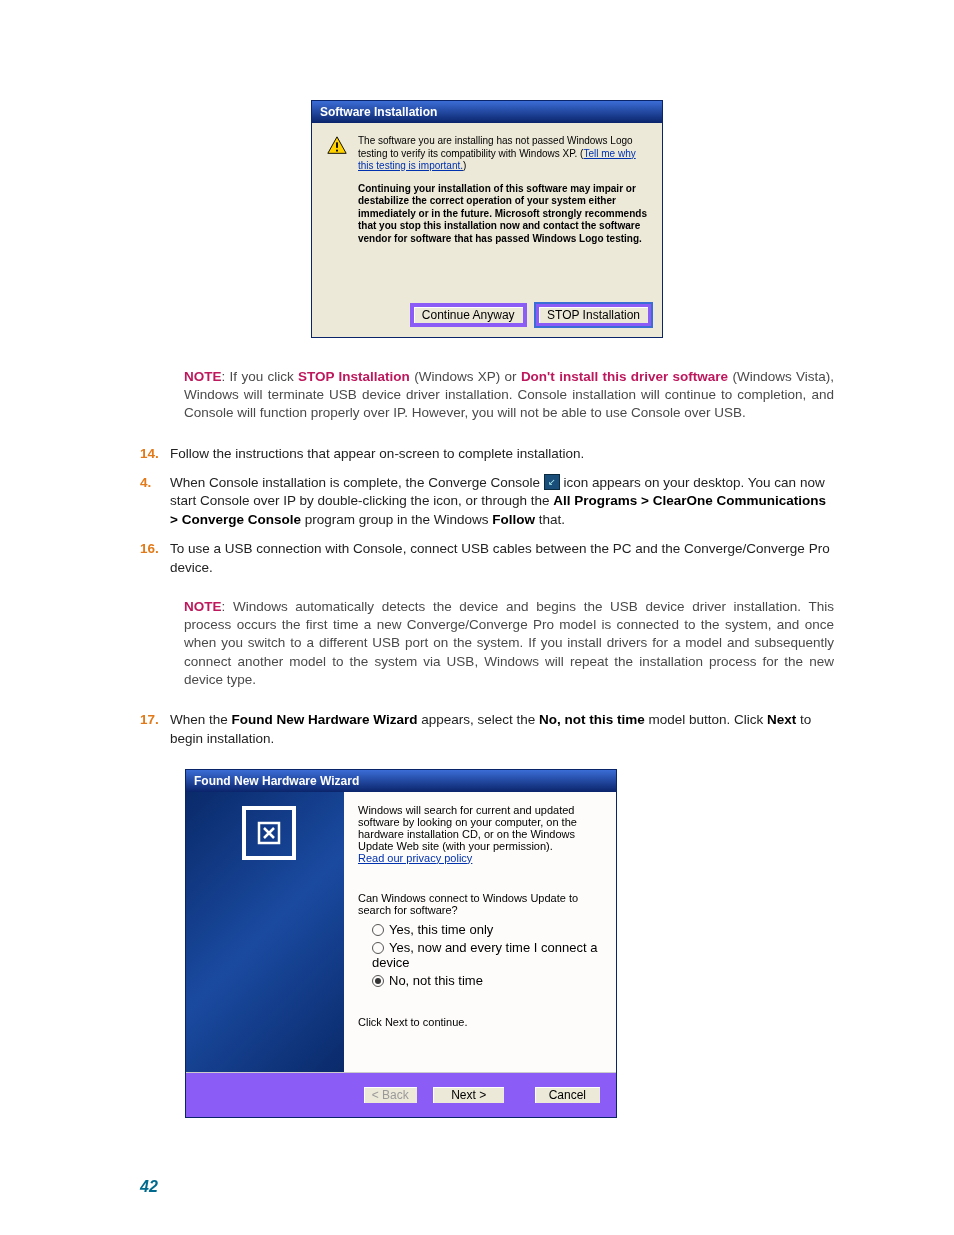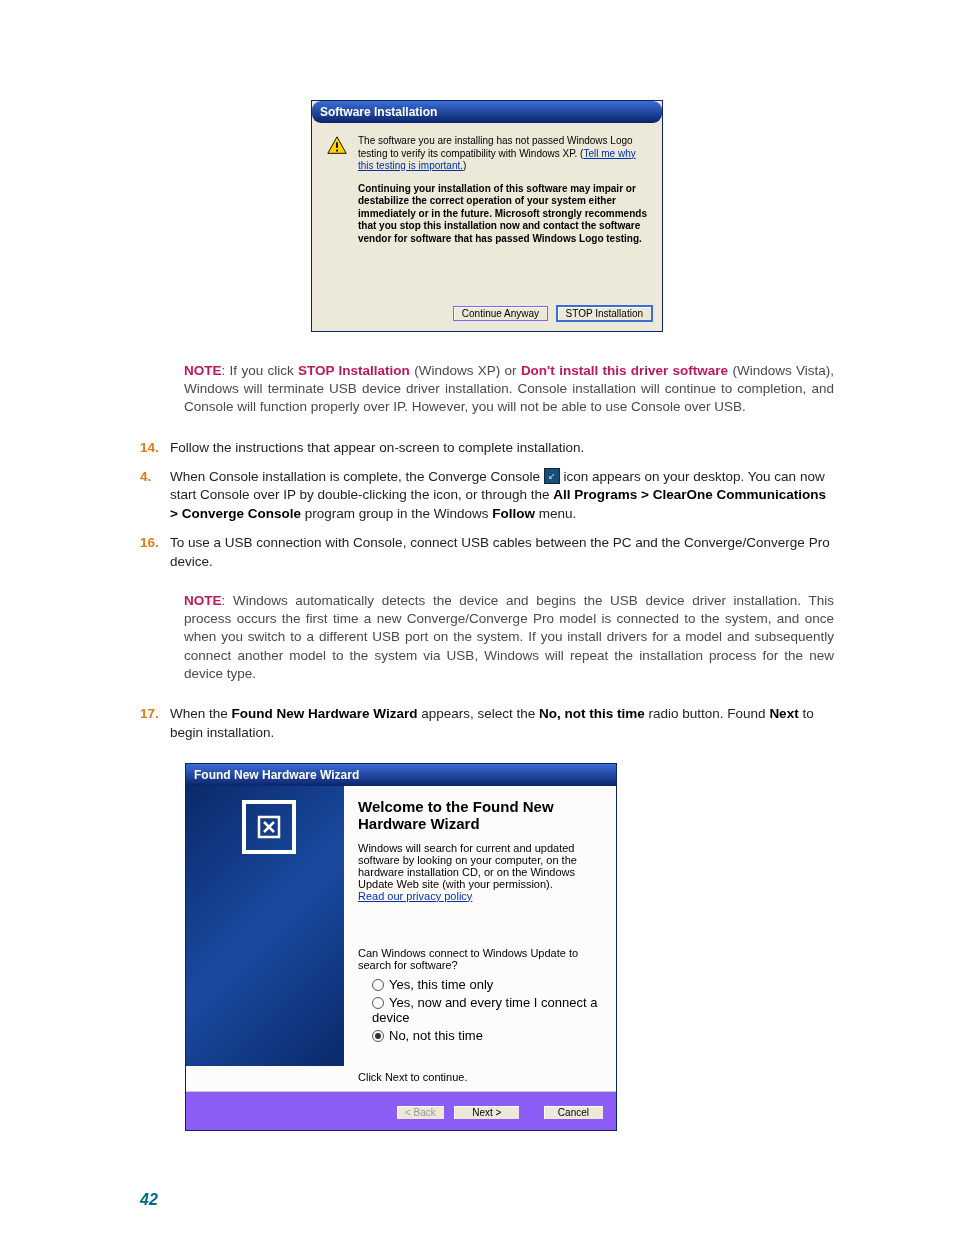--- a/index.html
+++ b/index.html
@@ -17,44 +17,43 @@
     margin: 0 auto 30px auto;
     border: 1px solid #0a246a;
     background: #ece9d8;
   }
   .dialog1 .titlebar {
     background: linear-gradient(#3b6dd6, #0a246a);
     color: #fff;
     font-size: 12px;
     font-weight: bold;
     padding: 4px 8px;
-    border-radius: 9px;
   }
   .dialog1 .body {
     padding: 12px 12px 8px 14px;
     display: flex;
     font-size: 10px;
     color: #000;
   }
   .warn-icon {
     width: 22px; height: 18px; position: relative; margin-right: 10px; flex: 0 0 auto;
   }
   .warn-icon svg { width: 22px; height: 22px; }
   .dialog1 .msg { flex: 1; line-height: 1.25; }
   .dialog1 .msg a { color: #0031af; text-decoration: underline; }
   .dialog1 .msg .bold { font-weight: bold; margin-top: 10px; display: block; }
   .dialog1 .btnrow {
     text-align: right;
     padding: 50px 10px 10px 10px;
   }
   .winbtn {
     display: inline-block;
-    font-size: 10px;
+    font-size: 12px;
     background: #ece9d8;
-    border: 1px solid #8b5cf6;
+    border: 4px solid #8b5cf6;
     padding: 1px 8px;
     margin-left: 4px;
     box-shadow: 1px 1px 0 #fff inset;
   }
   .winbtn.focus { outline: 2px solid #3b6dd6; outline-offset: -1px; }
   .winbtn.disabled { color: #999; }
 
   .accent { color: #e27a19; }
   .accent-bold { color: #be185d; font-weight: bold; }
   .body-text { color: #4a4a4a; font-size: 13.5px; line-height: 1.35; }
@@ -154,55 +153,54 @@
     <span class="note-label accent-bold">NOTE</span><span>: If you click </span><span class="accent-bold">STOP Installation</span><span> (Windows XP) or </span><span class="accent-bold">Don't install this driver software</span><span> (Windows Vista), Windows will terminate USB device driver installation. Console installation will continue to completion, and Console will function properly over IP. However, you will not be able to use Console over USB.</span>
   </div>
 
   <ol class="steps">
     <li>
       <span class="num">14.</span>
       <span>Follow the instructions that appear on-screen to complete installation.</span>
     </li>
     <li>
       <span class="num">4.</span>
-      <span>When Console installation is complete, the Converge Console </span><span class="inline-icon"></span><span> icon appears on your desktop. You can now start Console over IP by double-clicking the icon, or through the </span><b>All Programs &gt; ClearOne Communications &gt; Converge Console</b><span> program group in the Windows </span><b>Follow</b><span> menu.</span>
+      <span>When Console installation is complete, the Converge Console </span><span class="inline-icon"></span><span> icon appears on your desktop. You can now start Console over IP by double-clicking the icon, or through the </span><b>All Programs &gt; ClearOne Communications &gt; Converge Console</b><span> program group in the Windows </span><b>Follow</b><span> that.</span>
     </li>
     <li>
       <span class="num">16.</span>
       <span>To use a USB connection with Console, connect USB cables between the PC and the Converge/Converge Pro device.</span>
     </li>
   </ol>
 
   <div class="note-block body-text accent" style="text-align:justify;">
     <span class="note-label accent-bold">NOTE</span><span>: Windows automatically detects the device and begins the USB device driver installation. This process occurs the first time a new Converge/Converge Pro model is connected to the system, and once when you switch to a different USB port on the system. If you install drivers for a model and subsequently connect another model to the system via USB, Windows will repeat the installation process for the new device type.</span>
   </div>
 
   <ol class="steps">
     <li>
       <span class="num">17.</span>
-      <span>When the </span><b>Found New Hardware Wizard</b><span> appears, select the </span><b>No, not this time</b><span> radio button. Found </span><b>Next</b><span> to begin installation.</span>
+      <span>When the </span><b>Found New Hardware Wizard</b><span> appears, select the </span><b>No, not this time</b><span> model button. Click </span><b>Next</b><span> to begin installation.</span>
     </li>
   </ol>
 
   <div class="dialog2">
     <div class="titlebar">Found New Hardware Wizard</div>
     <div class="main">
       <div class="sidebar">
         <div class="chip">
           <svg viewBox="0 0 24 24">
               <rect x="4" y="4" width="16" height="16" fill="none" stroke="#fff" stroke-width="2"></rect>
               <path d="M8 8 L16 16 M16 8 L8 16" stroke="#fff" stroke-width="2"></path>
             </svg>
         </div>
       </div>
       <div class="content">
-        <h2>Welcome to the Found New Hardware Wizard</h2>
         <div>Windows will search for current and updated software by looking on your computer, on the hardware installation CD, or on the Windows Update Web site (with your permission).</div>
         <a href="#">Read our privacy policy</a>
-        <div style="margin-top:45px;">Can Windows connect to Windows Update to search for software?</div>
+        <div style="margin-top:28px;">Can Windows connect to Windows Update to search for software?</div>
         <div class="radios">
           <div><span class="r"></span><span>Yes, this time only</span></div>
           <div><span class="r"></span><span>Yes, now and every time I connect a device</span></div>
           <div><span class="r sel"></span><span>No, not this time</span></div>
         </div>
         <div style="margin-top:28px;">Click Next to continue.</div>
       </div>
     </div>
     <div class="footer">
       <span class="winbtn disabled">&lt; Back</span>

